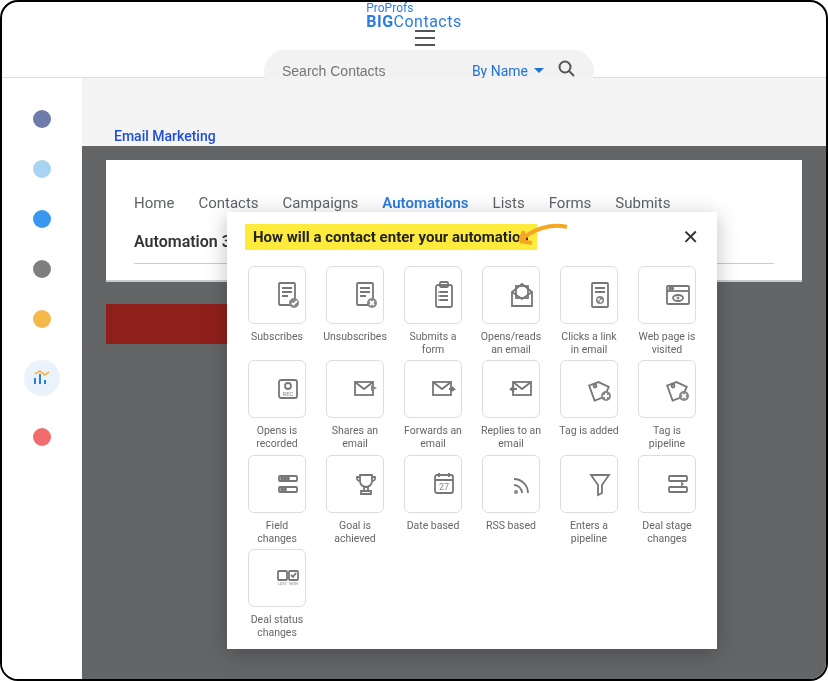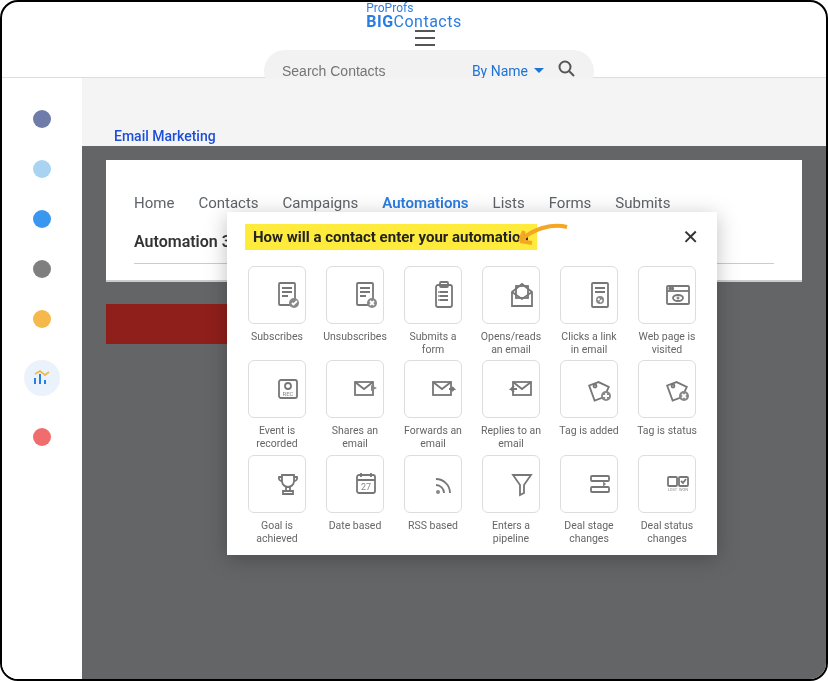--- a/index.html
+++ b/index.html
@@ -210,21 +210,21 @@
       </div>
 
       <div class="cell">
         <div class="iconbox">
             <svg width="34" height="34" viewBox="0 0 34 34">
               <rect x="8" y="8" width="18" height="18" rx="2"></rect>
               <circle cx="17" cy="14" r="3"></circle>
               <text x="17" y="24" font-size="6" text-anchor="middle" fill="#888" stroke="none">REC</text>
             </svg>
           </div>
-        <div class="celllabel">Event is recorded</div>
+        <div class="celllabel">Opens is recorded</div>
       </div>
 
       <div class="cell">
         <div class="iconbox">
             <svg width="34" height="34" viewBox="0 0 34 34">
               <rect x="6" y="10" width="18" height="13"></rect>
               <path d="M6 10l9 7 9-7"></path>
               <path d="M22 19l6-3-6-3z" fill="#888" stroke="none"></path>
             </svg>
           </div>
@@ -267,23 +267,37 @@
 
       <div class="cell">
         <div class="iconbox">
             <svg width="34" height="34" viewBox="0 0 34 34">
               <path d="M8 10l10 0 8 8-8 8-10 0z" transform="rotate(-20 17 17)"></path>
               <circle cx="12" cy="14" r="1.5"></circle>
               <circle cx="23" cy="24" r="5" fill="#888" stroke="none"></circle>
               <path d="M21 22l4 4M25 22l-4 4" stroke="#fff"></path>
             </svg>
           </div>
-        <div class="celllabel">Tag is status</div>
-      </div>
-
+        <div class="celllabel">Tag is pipeline</div>
+      </div>
+
+      <div class="cell">
+        <div class="iconbox">
+            <svg width="34" height="34" viewBox="0 0 34 34">
+              <rect x="8" y="9" width="18" height="5" rx="1"></rect>
+              <rect x="8" y="20" width="18" height="5" rx="1"></rect>
+              <circle cx="11" cy="11.5" r="1" fill="#888"></circle>
+              <circle cx="14" cy="11.5" r="1" fill="#888"></circle>
+              <circle cx="17" cy="11.5" r="1" fill="#888"></circle>
+              <circle cx="11" cy="22.5" r="1" fill="#888"></circle>
+              <circle cx="14" cy="22.5" r="1" fill="#888"></circle>
+            </svg>
+          </div>
+        <div class="celllabel">Field changes</div>
+      </div>
 
       <div class="cell">
         <div class="iconbox">
             <svg width="34" height="34" viewBox="0 0 34 34">
               <path d="M11 8h12v6a6 6 0 01-12 0z"></path>
               <path d="M11 10H8a3 3 0 003 4M23 10h3a3 3 0 01-3 4"></path>
               <path d="M15 20h4v4h-4zM12 27h10v-3H12z"></path>
             </svg>
           </div>
         <div class="celllabel">Goal is achieved</div>

